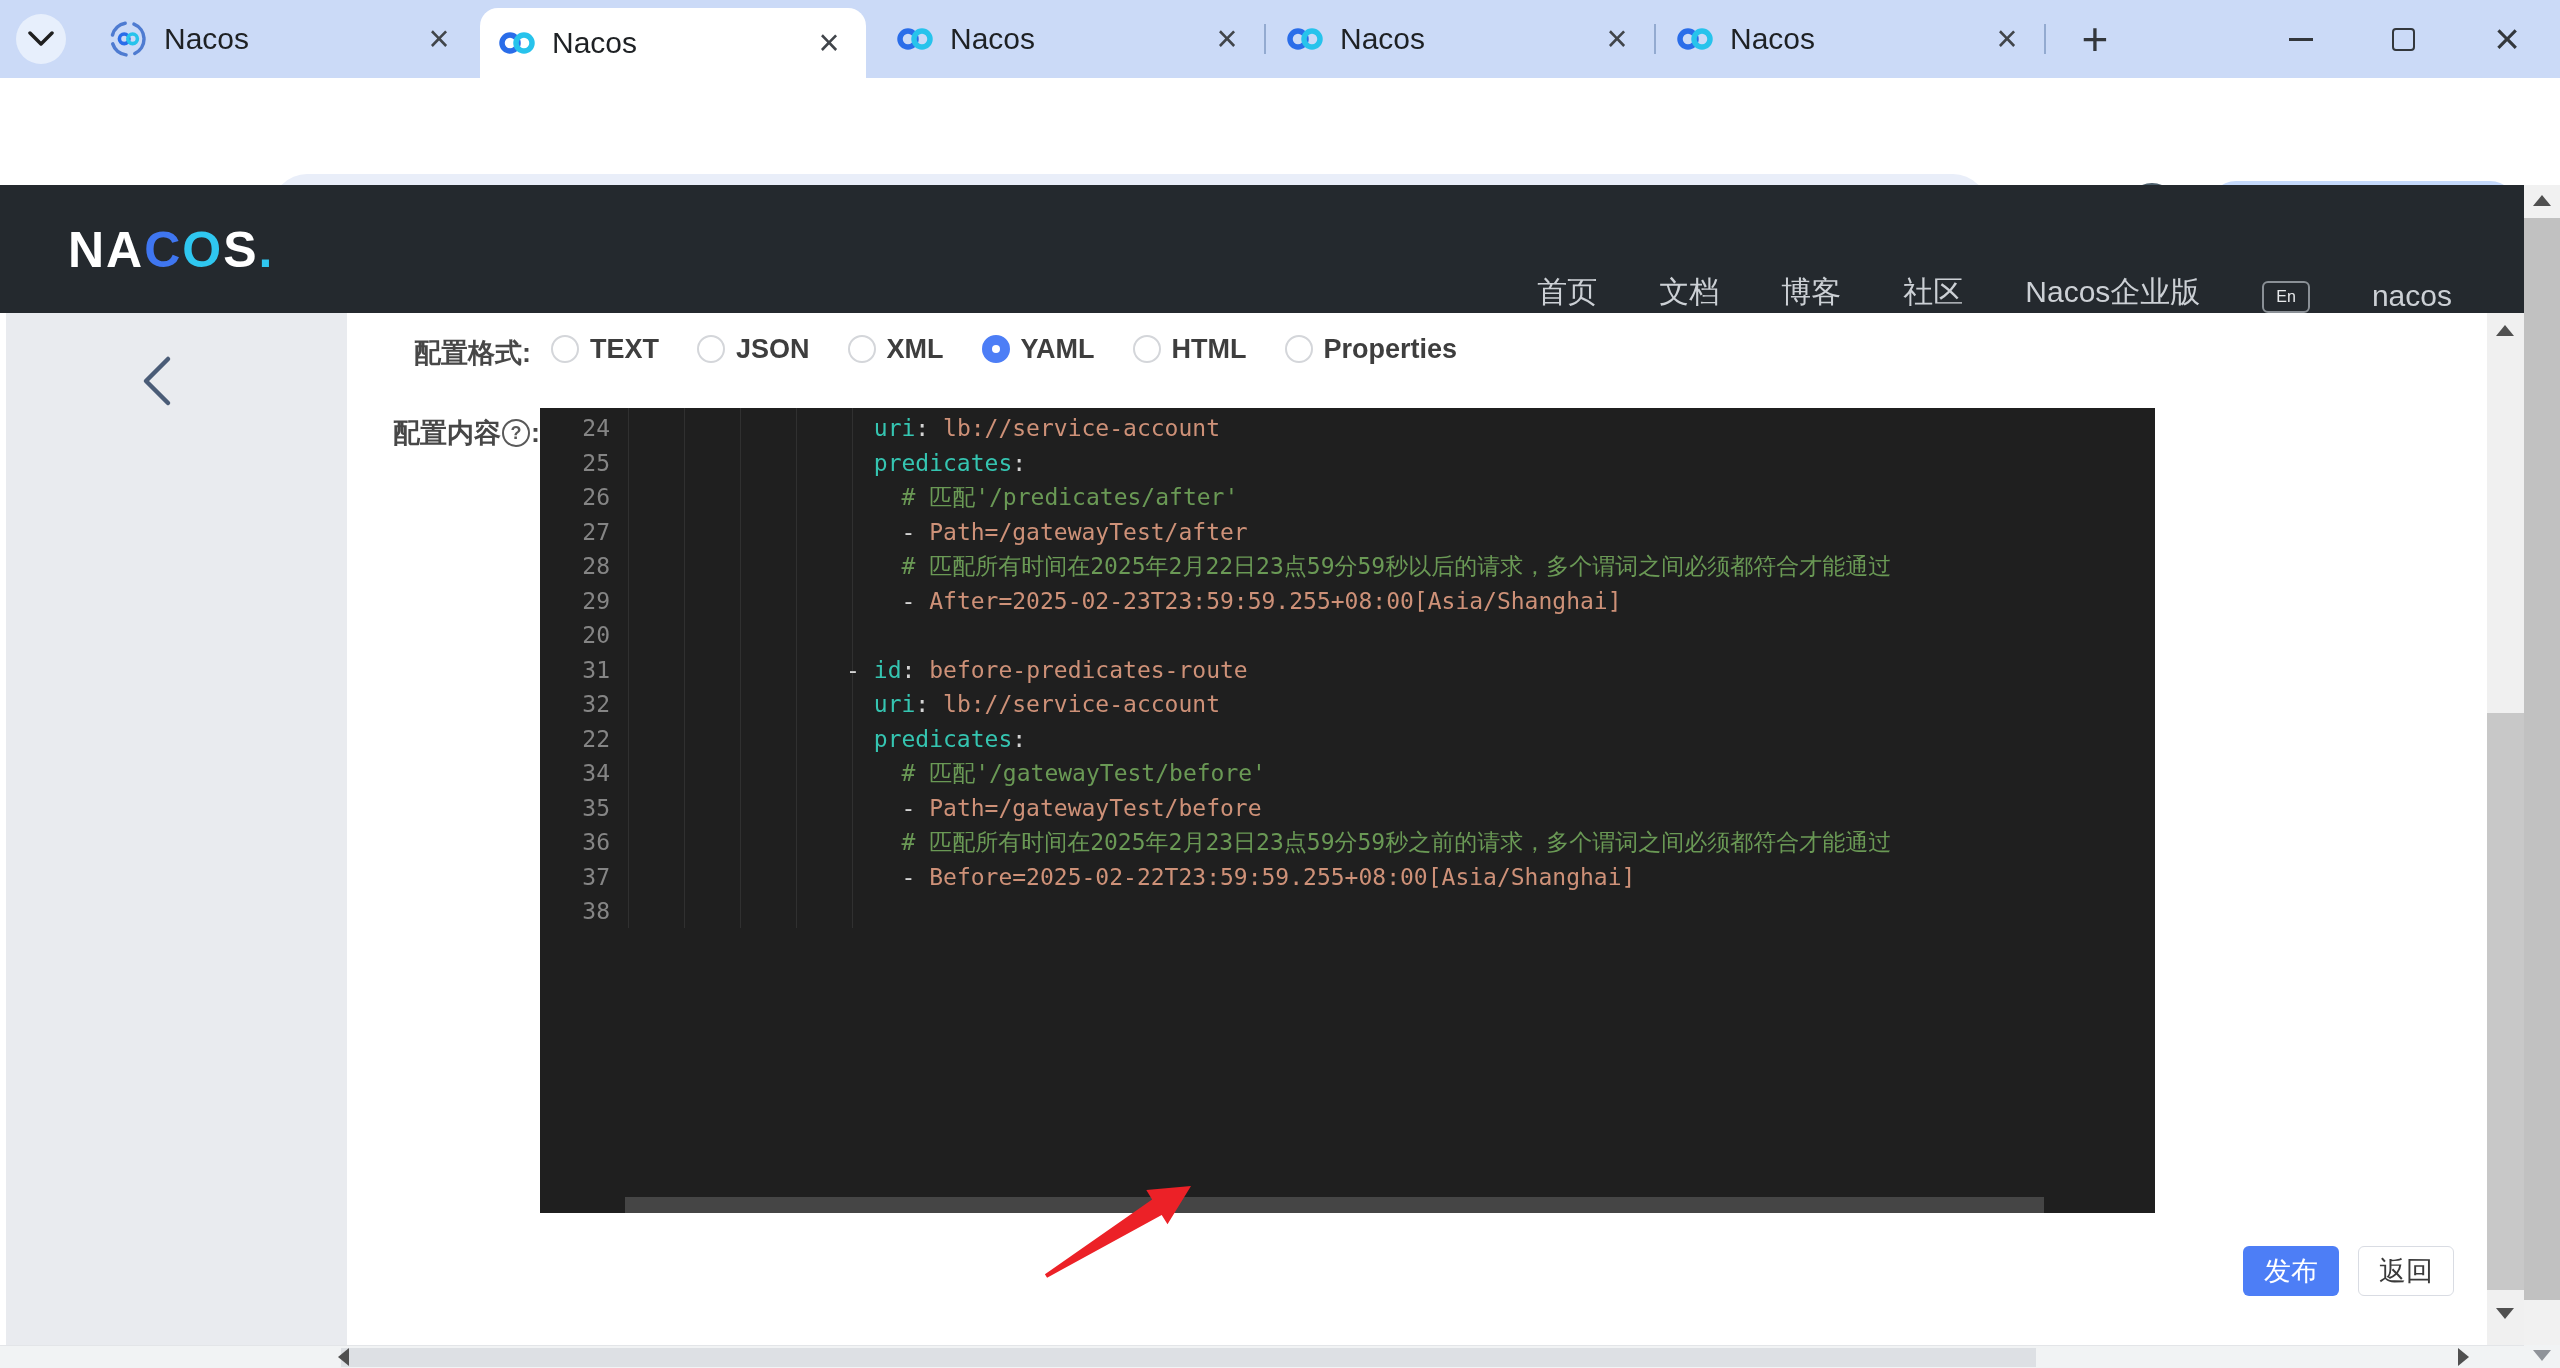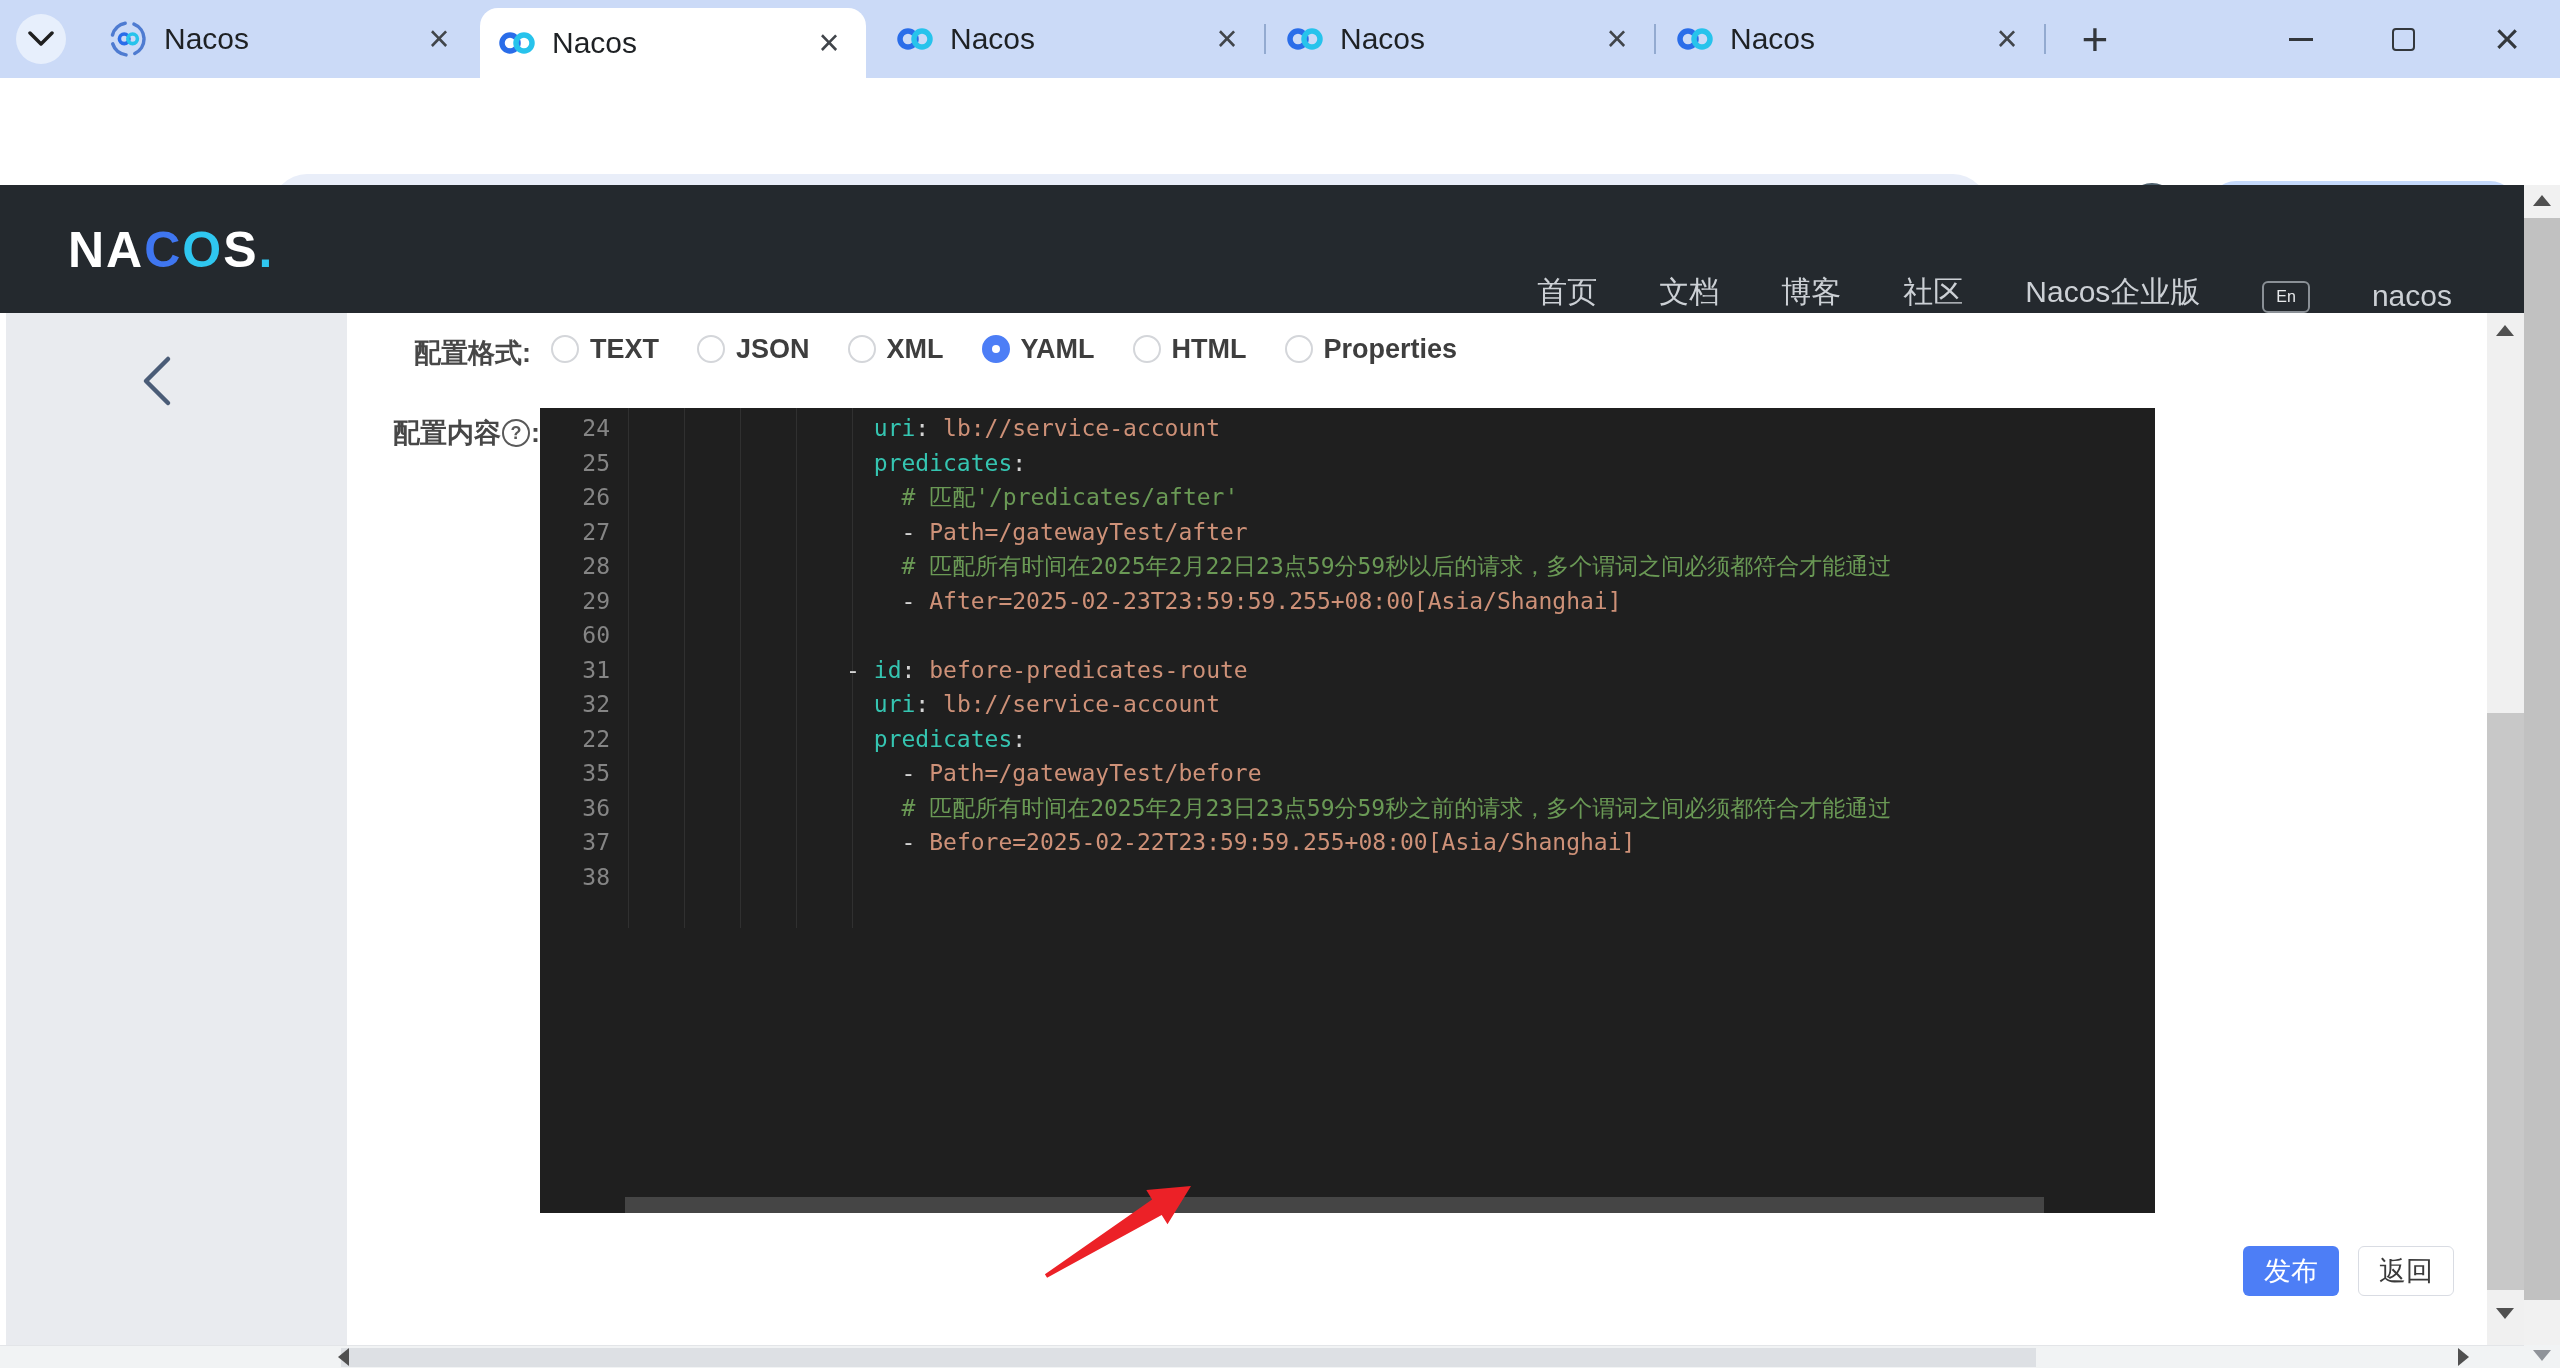--- a/index.html
+++ b/index.html
@@ -310,33 +310,37 @@
           </div>
           <div class="cl">
             <span class="ln">28</span>
             <span class="lc">          <span class="tk-c"># 匹配所有时间在2025年2月22日23点59分59秒以后的请求，多个谓词之间必须都符合才能通过</span></span>
           </div>
           <div class="cl">
             <span class="ln">29</span>
             <span class="lc">          <span class="tk-p">- </span><span class="tk-s">After=2025-02-23T23:59:59.255+08:00[Asia/Shanghai]</span></span>
           </div>
           <div class="cl">
-            <span class="ln">60</span>
+            <span class="ln">20</span>
           </div>
           <div class="cl">
             <span class="ln">31</span>
             <span class="lc">      <span class="tk-p">- </span><span class="tk-k">id</span><span class="tk-p">: </span><span class="tk-s">before-predicates-route</span></span>
           </div>
           <div class="cl">
             <span class="ln">32</span>
             <span class="lc">        <span class="tk-k">uri</span><span class="tk-p">: </span><span class="tk-s">lb://service-account</span></span>
           </div>
           <div class="cl">
             <span class="ln">22</span>
             <span class="lc">        <span class="tk-k">predicates</span><span class="tk-p">:</span></span>
+          </div>
+          <div class="cl">
+            <span class="ln">34</span>
+            <span class="lc">          <span class="tk-c"># 匹配'/gatewayTest/before'</span></span>
           </div>
           <div class="cl">
             <span class="ln">35</span>
             <span class="lc">          <span class="tk-p">- </span><span class="tk-s">Path=/gatewayTest/before</span></span>
           </div>
           <div class="cl">
             <span class="ln">36</span>
             <span class="lc">          <span class="tk-c"># 匹配所有时间在2025年2月23日23点59分59秒之前的请求，多个谓词之间必须都符合才能通过</span></span>
           </div>
           <div class="cl">

